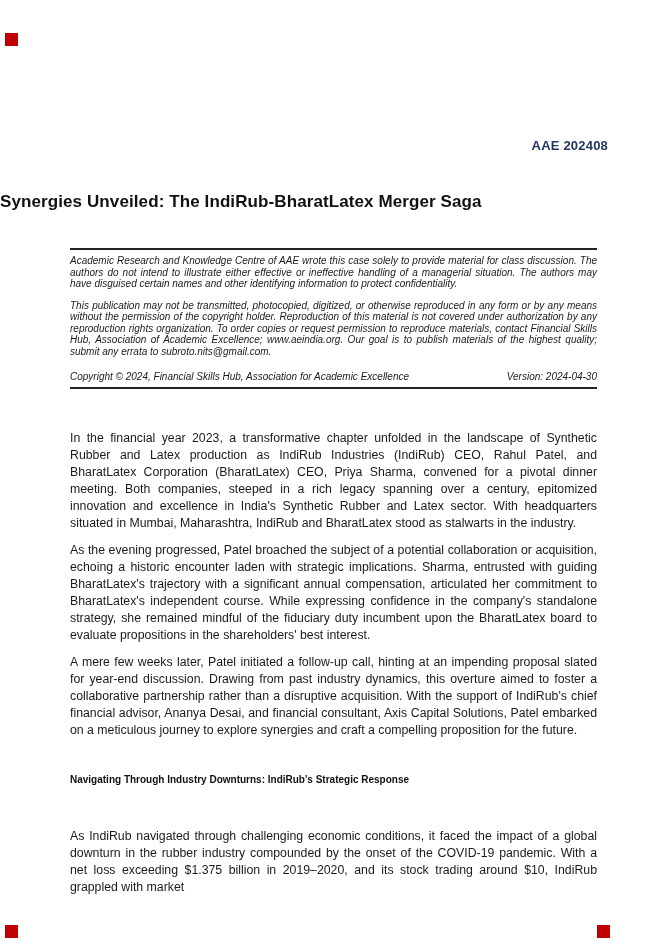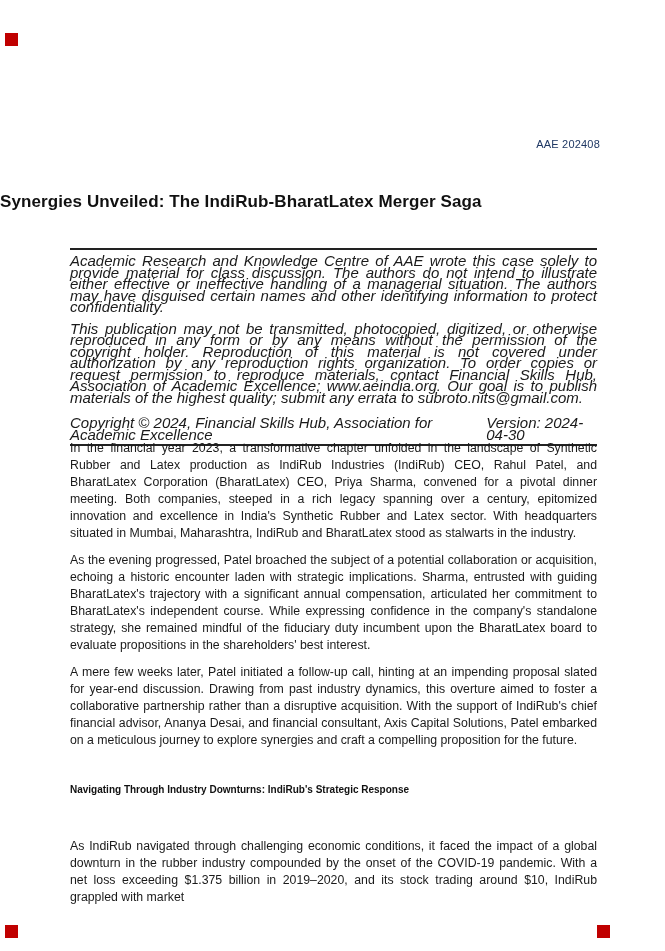--- a/index.html
+++ b/index.html
@@ -10,45 +10,45 @@
     overflow:hidden; margin:0 auto;
   }
   .corner-mark { position:absolute; width:13px; height:13px; background:#c00000; }
   .mark-tl { left:5px;  top:33px;  }
   .mark-bl { left:5px;  top:925px; }
   .mark-br { left:597px; top:925px; }
 
   .logo { position:absolute; top:70px; left:400px; width:176px; height:54px; }
 
   .doc-code {
-    position:absolute; top:138px; right:65px;
-    font-size:11px; font-weight:normal; color:#1f3864; letter-spacing:.2px;
+    position:absolute; top:138px; right:57px;
+    font-size:13px; font-weight:bold; color:#1f3864; letter-spacing:.2px;
   }
 
   .page-title {
     position:absolute; top:192px; left:0; right:0;
     text-align:left; font-size:17px; font-weight:bold; color:#111;
     letter-spacing:.1px;
   }
 
   .front-matter {
     position:absolute; top:248px; left:70px; width:527px;
-    font-style:italic; font-size:15px; line-height:11.5px; color:#1a1a1a;
+    font-style:italic; font-size:10px; line-height:11.5px; color:#1a1a1a;
   }
   .rule { border:0; border-top:2px solid #222; height:0; }
   .front-matter p { text-align:justify; }
   .fm-p1 { margin-top:5px; }
   .fm-p2 { margin-top:10px; }
   .copyright-row {
     margin-top:14px; display:flex; justify-content:space-between; align-items:center;
   }
   .rule-bottom { margin-top:4px; }
 
   .body-text {
-    position:absolute; top:440px; left:70px; width:527px;
+    position:absolute; top:430px; left:70px; width:527px;
     font-size:12.3px; line-height:17px; color:#1a1a1a;
   }
   .body-text p { text-align:justify; margin:0 0 10px 0; }
   .section-heading {
     font-size:10px; font-weight:bold; color:#111;
     margin:32px 0 40px 0;
   }
 </style>
 </head>
 <body>

